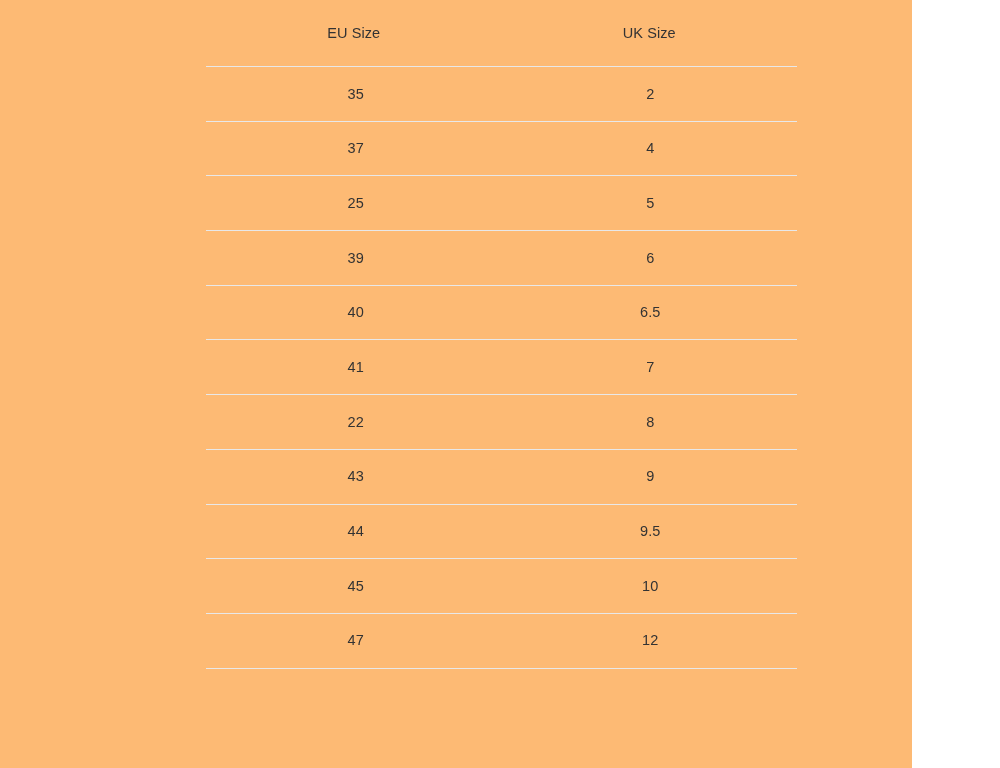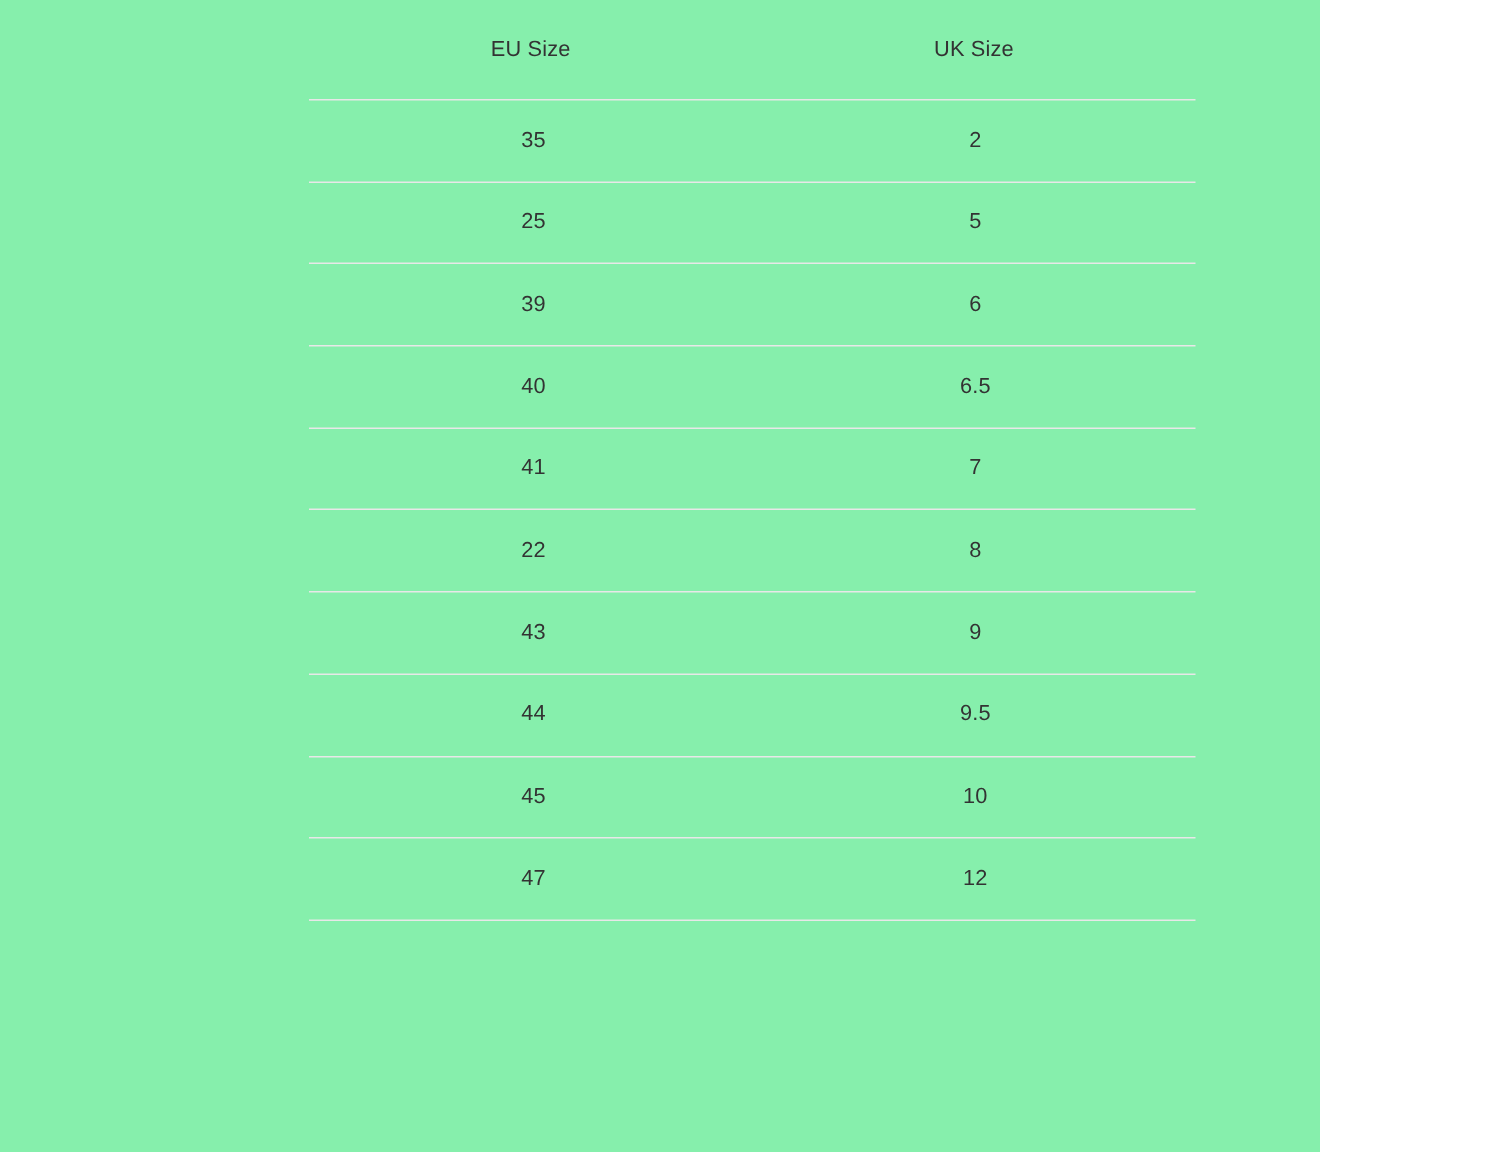--- a/index.html
+++ b/index.html
@@ -14,21 +14,22 @@
     overflow: hidden;
     font-family: "Liberation Sans", sans-serif;
     color: #333333;
     -webkit-font-smoothing: antialiased;
   }
 
   #size-chart-page {
     position: relative;
     width: 880px;
     height: 768px;
-    background: #86efac;
+    background: #fdba74;
+    padding-left: 32px;
   }
 
   .size-table {
     position: absolute;
     left: 206px;
     top: 0px;
     width: 591px;
     border-collapse: collapse;
     table-layout: fixed;
   }
@@ -102,20 +103,28 @@
       <tr>
         <td class="col-eu-cell">
             <span class="cell-inner">35</span>
           </td>
         <td class="col-uk-cell">
             <span class="cell-inner">2</span>
           </td>
       </tr>
       <tr>
         <td class="col-eu-cell">
+            <span class="cell-inner">37</span>
+          </td>
+        <td class="col-uk-cell">
+            <span class="cell-inner">4</span>
+          </td>
+      </tr>
+      <tr>
+        <td class="col-eu-cell">
             <span class="cell-inner">25</span>
           </td>
         <td class="col-uk-cell">
             <span class="cell-inner">5</span>
           </td>
       </tr>
       <tr>
         <td class="col-eu-cell">
             <span class="cell-inner">39</span>
           </td>

